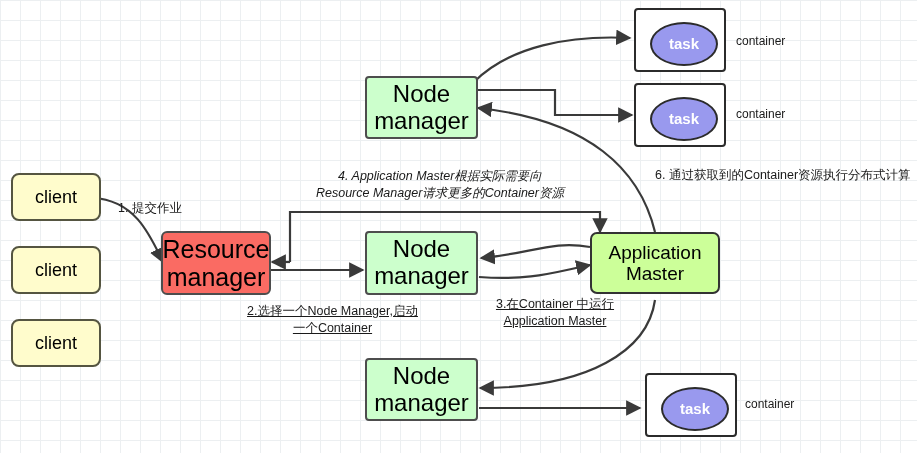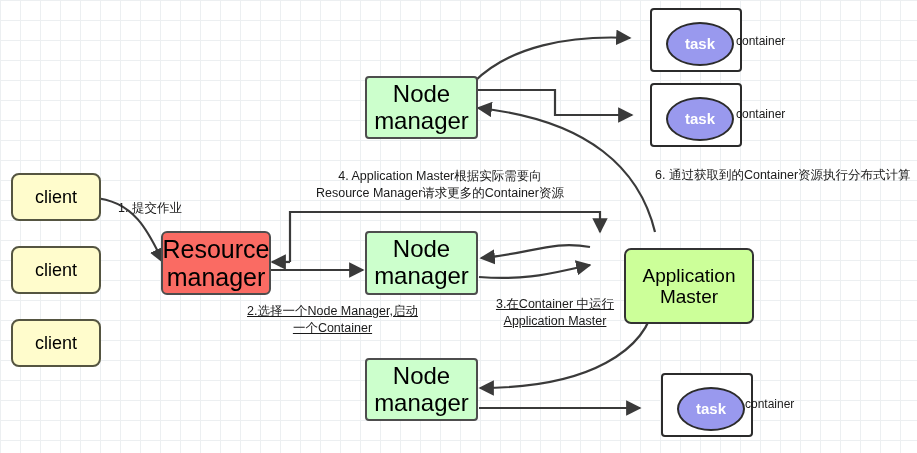--- a/index.html
+++ b/index.html
@@ -65,21 +65,20 @@
     background: #ccff99;
     border: 2px solid #333333;
     border-radius: 7px;
     font-size: 19px;
     color: #000;
   }
   .container-box {
     background: #ffffff;
     border: 2px solid #2b2b2b;
     border-radius: 4px;
-    margin-left: 16px;
   }
   .task-ellipse {
     position: absolute;
     background: #9999ee;
     border: 2px solid #2b2b2b;
     border-radius: 50%;
     display: flex;
     align-items: center;
     justify-content: center;
     color: #ffffff;
@@ -159,21 +158,21 @@
   </div>
   <div class="node nm-box" style="left:365px; top:231px; width:113px; height:64px;">
     <span>Node
 manager</span>
   </div>
   <div class="node nm-box" style="left:365px; top:358px; width:113px; height:63px;">
     <span>Node
 manager</span>
   </div>
 
-  <div class="node am-box" style="left:624px; top:232px; width:130px; height:76px;margin-top:16px;">
+  <div class="node am-box" style="left:590px; top:232px; width:130px; height:62px;">
     <span>Application
 Master</span>
   </div>
 
   <div class="node container-box" style="left:634px; top:8px; width:92px; height:64px;">
     <div class="task-ellipse" style="left:14px; top:12px; width:64px; height:40px;">
       <span>task</span>
     </div>
   </div>
   <span class="side-label" style="left:736px; top:34px;">container</span>
@@ -193,18 +192,18 @@
   <span class="side-label" style="left:745px; top:397px;">container</span>
 
   <div class="edge-label" style="left:118px; top:200px; width:110px; text-align:left;">1. 提交作业</div>
 
   <div class="edge-label" style="left:225px; top:303px; width:215px;text-decoration:underline;">2.选择一个Node Manager,启动
 一个Container</div>
 
   <div class="edge-label" style="left:480px; top:296px; width:150px;text-decoration:underline;">3.在Container 中运行
 Application Master</div>
 
-  <div class="edge-label" style="left:295px; top:168px; width:290px;">4. Application Master根据实际需要向
+  <div class="edge-label" style="left:295px; top:168px; width:290px;font-style:italic;">4. Application Master根据实际需要向
 Resource Manager请求更多的Container资源</div>
 
   <div class="edge-label" style="left:655px; top:167px; width:262px; text-align:left;">6. 通过获取到的Container资源执行分布式计算</div>
 
 </div>
 
 </body></html>

